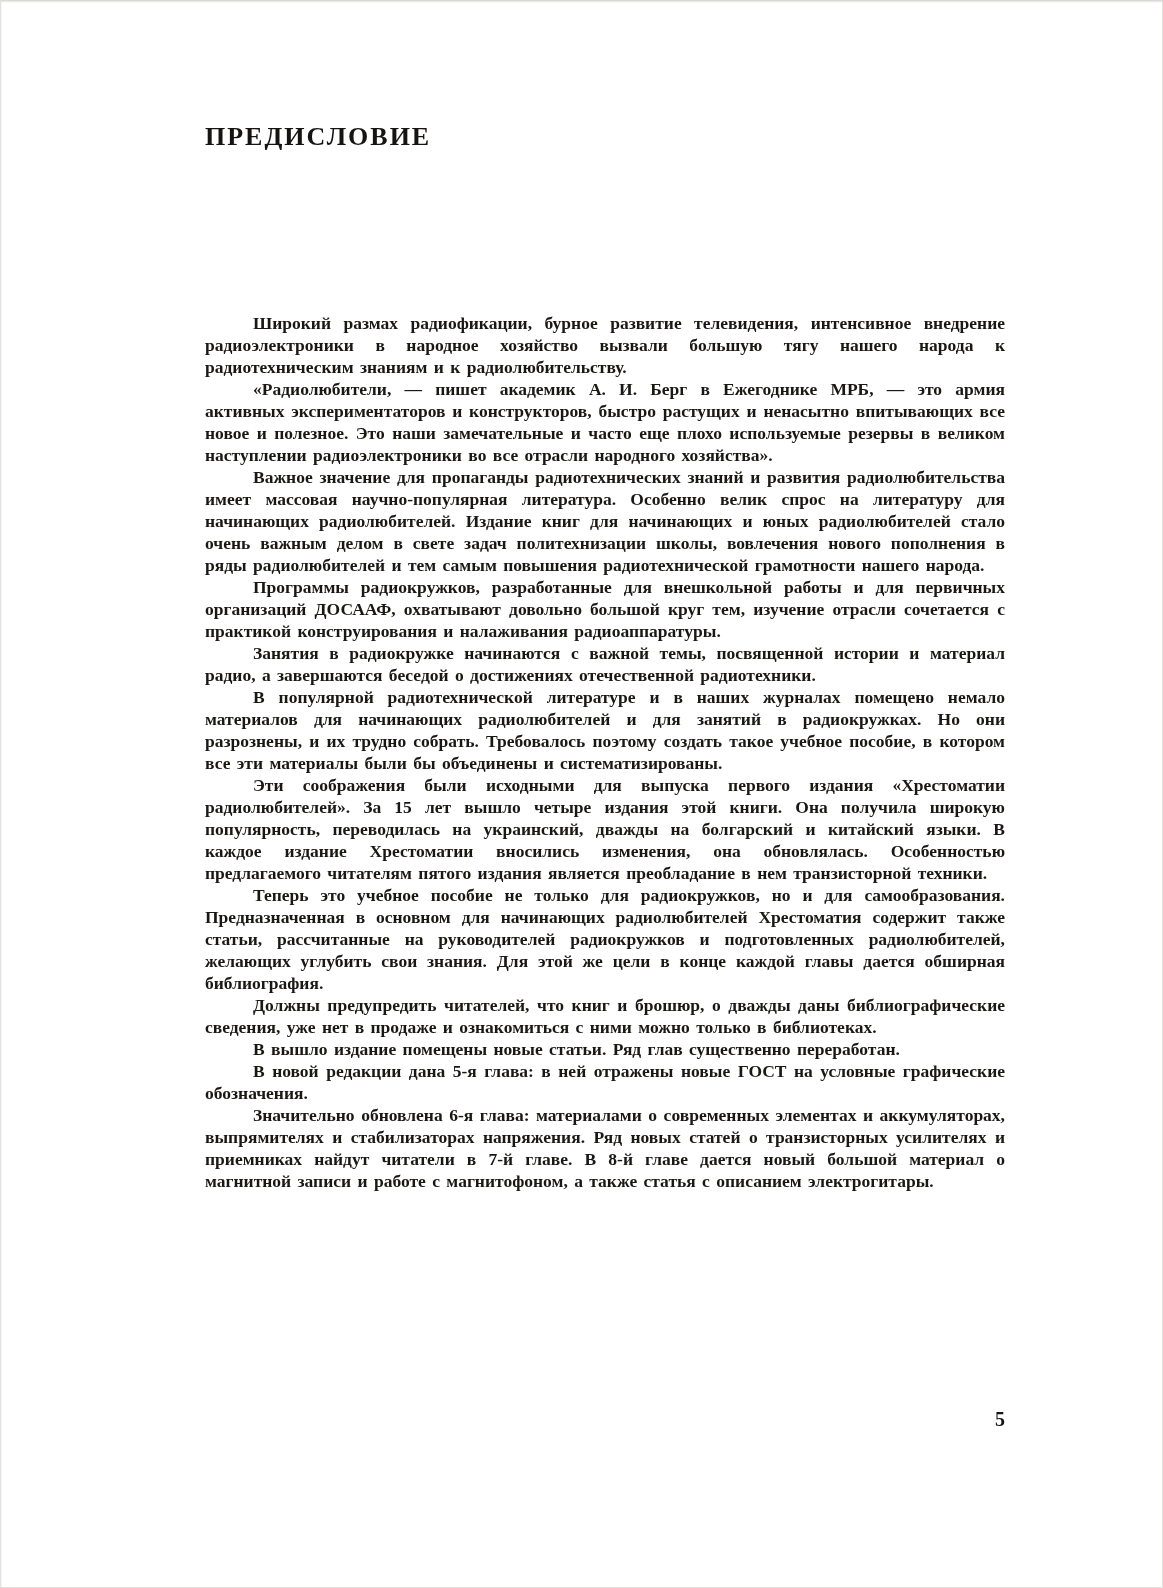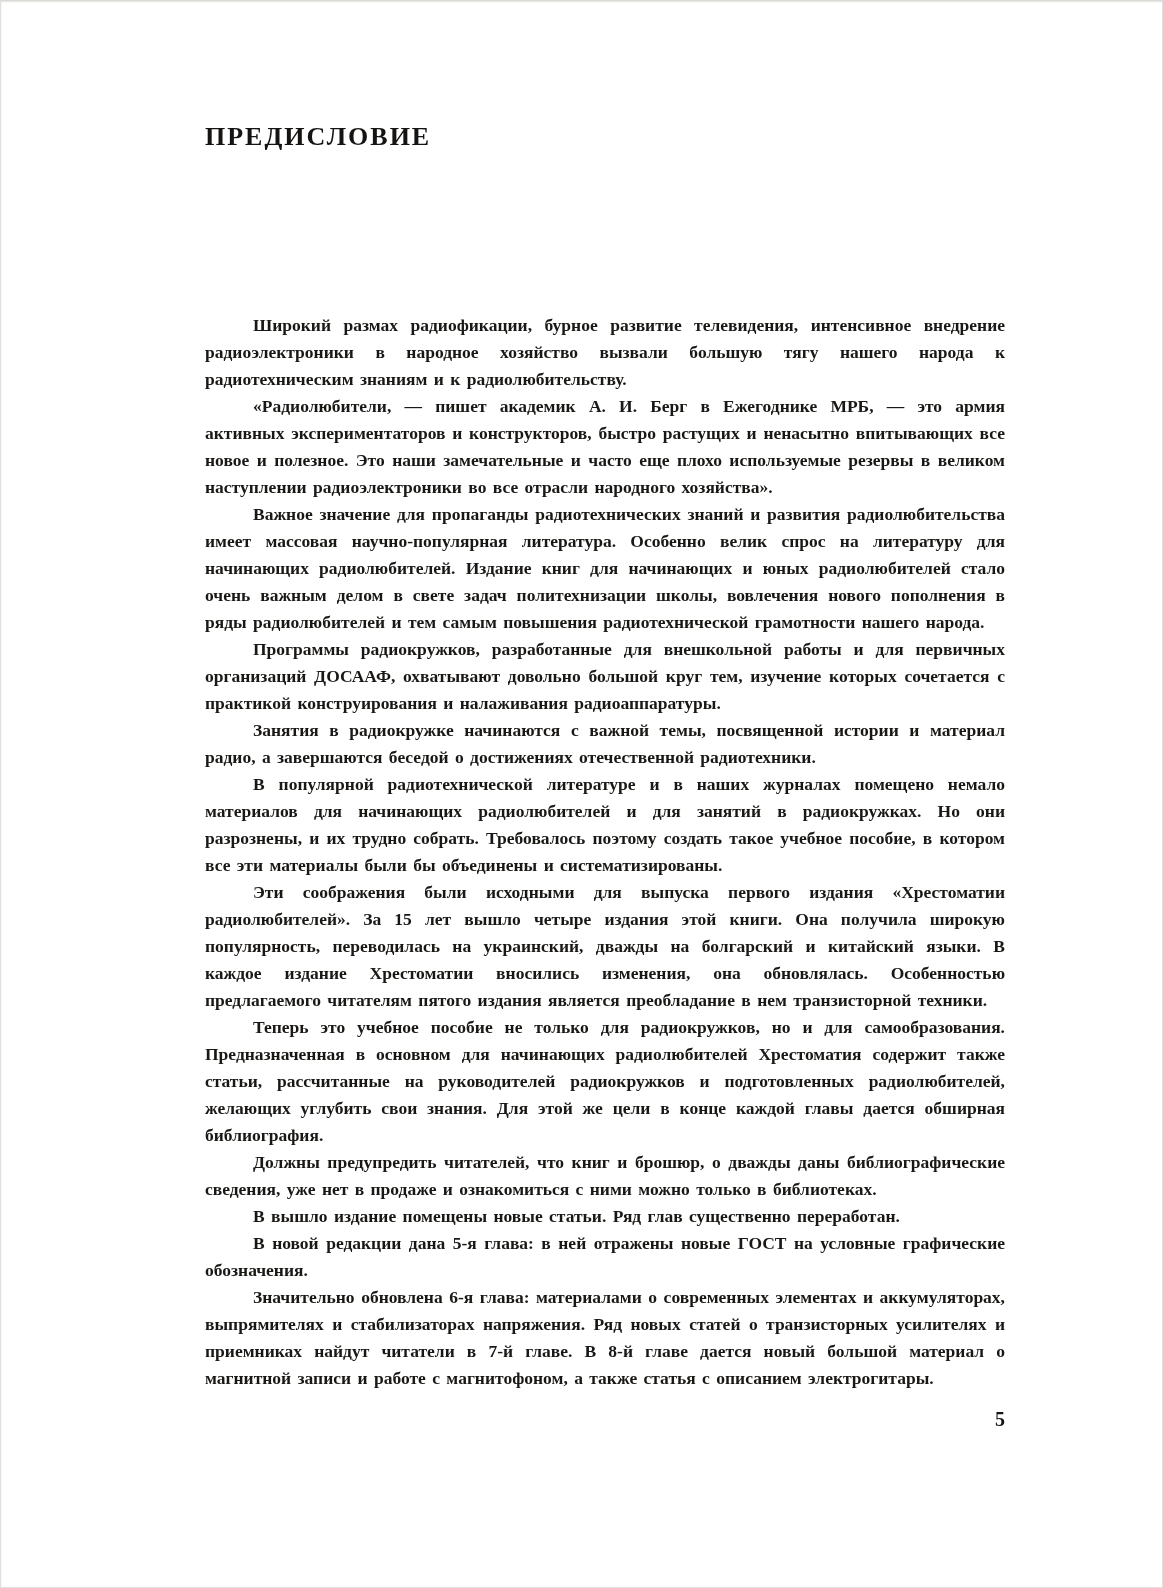--- a/index.html
+++ b/index.html
@@ -45,21 +45,21 @@
     position: absolute;
     left: 205px;
     top: 312px;
     width: 800px;
   }
   .body-text p {
     margin: 0;
     text-indent: 48px;
     text-align: justify;
     font-size: 17.5px;
-    line-height: 27px;
+    line-height: 22px;
     font-weight: bold;
     word-spacing: 2px;
     color: #1a1815;
   }
   .page-number {
     position: absolute;
     left: 205px;
     top: 1408px;
     width: 800px;
     text-align: right;
@@ -74,21 +74,21 @@
 <div class="page">
   <div class="scan-edge-top"></div>
   <div class="scan-edge-left"></div>
 
   <h1 class="title">ПРЕДИСЛОВИЕ</h1>
 
   <div class="body-text">
     <p>Широкий размах радиофикации, бурное развитие телевидения, интенсивное внедрение радиоэлектроники в народное хозяйство вызвали большую тягу нашего народа к радиотехническим знаниям и к радиолюбительству.</p>
     <p>«Радиолюбители, — пишет академик А. И. Берг в Ежегоднике МРБ, — это армия активных экспериментаторов и конструкторов, быстро растущих и ненасытно впитывающих все новое и полезное. Это наши замечательные и часто еще плохо используемые резервы в великом наступлении радиоэлектроники во все отрасли народного хозяйства».</p>
     <p>Важное значение для пропаганды радиотехнических знаний и развития радиолюбительства имеет массовая научно-популярная литература. Особенно велик спрос на литературу для начинающих радиолюбителей. Издание книг для начинающих и юных радиолюбителей стало очень важным делом в свете задач политехнизации школы, вовлечения нового пополнения в ряды радиолюбителей и тем самым повышения радиотехнической грамотности нашего народа.</p>
-    <p>Программы радиокружков, разработанные для внешкольной работы и для первичных организаций ДОСААФ, охватывают довольно большой круг тем, изучение которых сочетается с практикой конструирования и налаживания радиоаппаратуры.</p>
+    <p>Программы радиокружков, разработанные для внешкольной работы и для первичных организаций ДОСААФ, охватывают довольно большой круг тем, изучение отрасли сочетается с практикой конструирования и налаживания радиоаппаратуры.</p>
     <p>Занятия в радиокружке начинаются с важной темы, посвященной истории и материал радио, а завершаются беседой о достижениях отечественной радиотехники.</p>
     <p>В популярной радиотехнической литературе и в наших журналах помещено немало материалов для начинающих радиолюбителей и для занятий в радиокружках. Но они разрознены, и их трудно собрать. Требовалось поэтому создать такое учебное пособие, в котором все эти материалы были бы объединены и систематизированы.</p>
     <p>Эти соображения были исходными для выпуска первого издания «Хрестоматии радиолюбителей». За 15 лет вышло четыре издания этой книги. Она получила широкую популярность, переводилась на украинский, дважды на болгарский и китайский языки. В каждое издание Хрестоматии вносились изменения, она обновлялась. Особенностью предлагаемого читателям пятого издания является преобладание в нем транзисторной техники.</p>
     <p>Теперь это учебное пособие не только для радиокружков, но и для самообразования. Предназначенная в основном для начинающих радиолюбителей Хрестоматия содержит также статьи, рассчитанные на руководителей радиокружков и подготовленных радиолюбителей, желающих углубить свои знания. Для этой же цели в конце каждой главы дается обширная библиография.</p>
     <p>Должны предупредить читателей, что книг и брошюр, о дважды даны библиографические сведения, уже нет в продаже и ознакомиться с ними можно только в библиотеках.</p>
     <p>В вышло издание помещены новые статьи. Ряд глав существенно переработан.</p>
     <p>В новой редакции дана 5-я глава: в ней отражены новые ГОСТ на условные графические обозначения.</p>
     <p>Значительно обновлена 6-я глава: материалами о современных элементах и аккумуляторах, выпрямителях и стабилизаторах напряжения. Ряд новых статей о транзисторных усилителях и приемниках найдут читатели в 7-й главе. В 8-й главе дается новый большой материал о магнитной записи и работе с магнитофоном, а также статья с описанием электрогитары.</p>
   </div>
 

